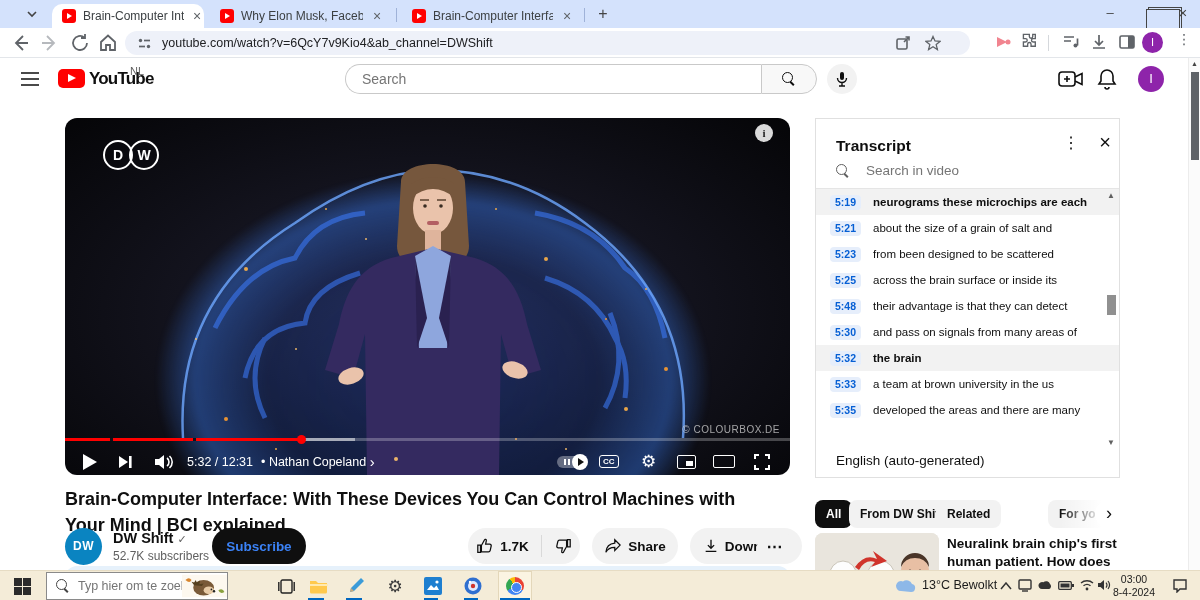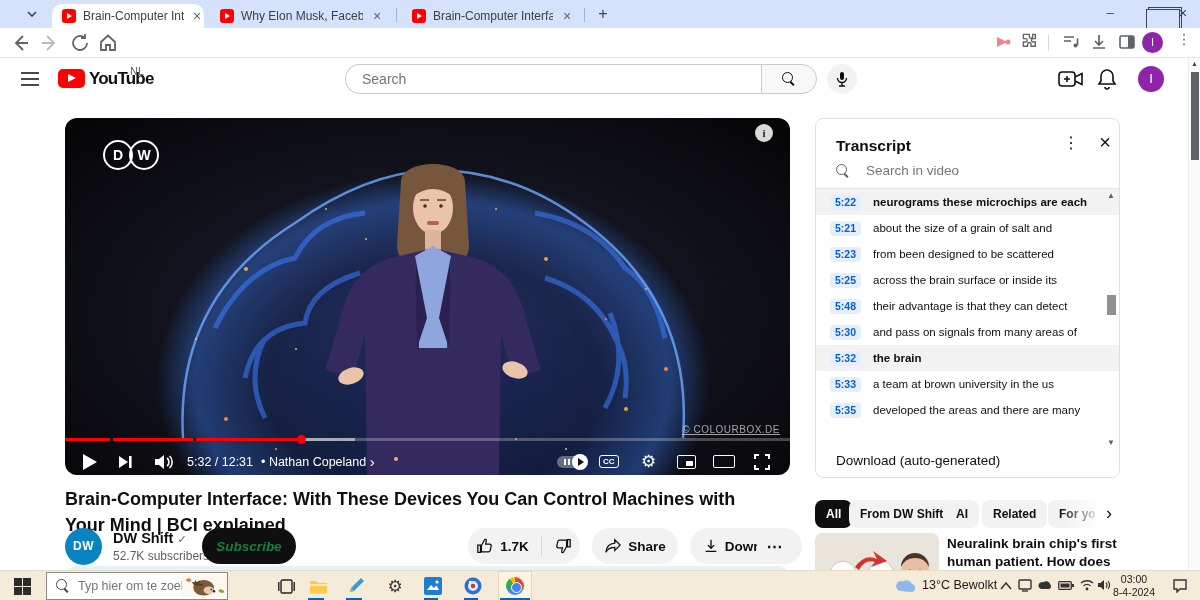--- a/index.html
+++ b/index.html
@@ -48,21 +48,21 @@
   #brain-glow { position:absolute; left:88px; top:52px; width:560px; height:420px; border-radius:50%;
     background:radial-gradient(ellipse at center, rgba(30,70,190,0.30) 0%, rgba(30,90,230,0.18) 42%, rgba(60,130,255,0.40) 60%, rgba(10,20,60,0) 70%); filter:blur(2px); }
   #sparkles { position:absolute; left:0; top:0; width:2px; height:2px; border-radius:50%; background:#ffb347;
     box-shadow: 180px 150px 0 1px #ffb347, 230px 230px 0 0 #ffc36b, 160px 300px 0 1px #ff9d2e, 210px 330px 0 0 #ffb347,
       300px 120px 0 0 #ffc36b, 480px 140px 0 1px #ffb347, 540px 200px 0 0 #ff9d2e, 560px 290px 0 1px #ffb347,
       500px 330px 0 0 #ffc36b, 430px 90px 0 0 #ffb347, 130px 220px 0 0 #ffc36b, 600px 250px 0 1px #ff9d2e,
       260px 90px 0 0 #ffb347, 330px 340px 0 1px #ffc36b, 450px 320px 0 0 #ff9d2e, 580px 170px 0 0 #ffb347; opacity:.9; }
   #dw-logo { position:absolute; left:38px; top:22px; width:58px; height:30px; }
   #dw-logo .c { position:absolute; top:0; width:30px; height:30px; border:2.5px solid #fff; border-radius:50%; color:#fff; font-weight:bold; font-size:14px; text-align:center; line-height:26px; }
   #player-info-btn { position:absolute; left:690px; top:6px; width:18px; height:18px; border-radius:50%; background:rgba(255,255,255,.85); color:#1a1a1a; font-size:11px; font-weight:bold; text-align:center; line-height:18px; font-family:"Liberation Serif",serif; }
-  #watermark { position:absolute; right:10px; top:306px; font-size:10px; color:rgba(215,215,215,.75); letter-spacing:.5px;text-decoration:underline; }
+  #watermark { position:absolute; right:10px; top:306px; font-size:10px; color:rgba(215,215,215,.75); letter-spacing:.5px; }
   #progress { position:absolute; left:0; top:320px; width:725px; height:3px; }
   #progress .lay { position:absolute; left:0; top:0; height:3px; }
   #bar-bg { width:100%; background:rgba(255,255,255,.25); }
   #bar-buffer { background:rgba(255,255,255,.5); }
   #bar-played { background:#f00; }
   .bar-gap { position:absolute; top:0; width:3px; height:3px; background:#101018; }
   #scrubber { position:absolute; top:-3px; width:9px; height:9px; margin-left:-4px; border-radius:50%; background:#f00; }
   .ctl { position:absolute; top:330px; height:27px; color:#fff; display:flex; align-items:center; }
   .play-tri { width:0; height:0; border-left:14px solid #fff; border-top:8px solid transparent; border-bottom:8px solid transparent; }
   #ctl-time { font-size:12.5px; color:#fff; }
@@ -73,28 +73,28 @@
   #autoplay .knob { position:absolute; right:-1px; top:-2px; width:16px; height:16px; border-radius:50%; background:#fff; }
   #autoplay .knob::after { content:""; position:absolute; left:6px; top:4px; border-left:6px solid #111; border-top:4px solid transparent; border-bottom:4px solid transparent; }
   .boxic { border:1.7px solid #fff; }
 
   
   #video-title { left:65px; top:486px; width:705px; font-size:18px; font-weight:bold; line-height:26px; color:#0f0f0f; }
   #dw-avatar { left:65px; top:528px; width:37px; height:37px; border-radius:50%; background:#0a84c1; color:#fff; font-weight:bold; font-size:12px; text-align:center; line-height:37px; letter-spacing:.5px; }
   #channel-name { left:113px; top:530px; font-size:14.5px; font-weight:bold; color:#0f0f0f; }
   #channel-subs { left:113px; top:549px; font-size:12px; color:#606060; }
   .pill { position:absolute; top:528px; height:36px; border-radius:18px; display:flex; align-items:center; justify-content:center; font-size:13.5px; font-weight:bold; color:#0f0f0f; background:#f2f2f2; }
-  #subscribe-btn { background:#0f0f0f; color:#15803d; left:202px; width:94px;font-style:italic; }
+  #subscribe-btn { background:#0f0f0f; color:#3b82f6; left:212px; width:94px; }
   #like-pill { left:468px; width:112px; }
   #share-pill { left:592px; width:86px; }
   #download-pill { left:690px; width:112px; } 
   #desc-box { left:65px; top:566px; width:725px; height:30px; background:#e6f1fb; border-radius:12px; }
 
   
-  #transcript { left:815px; top:118px; width:305px; height:360px; border:1px solid #e0e0e0; border-radius:8px; background:#fff; }
+  #transcript { left:815px; top:118px; width:305px; height:360px; border:1px solid #e0e0e0; border-radius:0; background:#fff; }
   #tr-title { position:absolute; left:20px; top:18px; font-size:15.5px; font-weight:bold; color:#0f0f0f; }
   #tr-kebab { position:absolute; left:245px; top:14px; font-size:16px; color:#0f0f0f; width:20px; text-align:center; }
   #tr-close { position:absolute; left:278px; top:12px; font-size:20px; color:#0f0f0f; width:22px; text-align:center; }
   #tr-search-row { position:absolute; left:20px; top:44px; display:flex; align-items:center; color:#606060; }
   #tr-search-row input { border:none; outline:none; font-size:13.5px; margin-left:16px; width:200px; color:#0f0f0f; font-family:"Liberation Sans",sans-serif; }
   #tr-divider { position:absolute; left:0; top:69px; width:100%; height:1px; background:#e5e5e5; }
   #tr-list { position:absolute; left:0; top:70px; width:303px; }
   .tr-row { height:26px; display:flex; align-items:center; padding:0 14px; }
   .tr-row.hl { background:#f2f2f2; }
   .tr-row.hl .tr-text { font-weight:bold; }
@@ -173,20 +173,36 @@
     </svg>
   <svg class="navic" style="left:38px" width="24" height="24" viewBox="0 0 24 24">
       <path d="M9 5 L16 12 L9 19 M16 12 H4" stroke="#b6b9bd" stroke-width="1.8" fill="none"></path>
     </svg>
   <svg class="navic" style="left:68px" width="24" height="24" viewBox="0 0 24 24">
       <path d="M19 12 a7 7 0 1 1 -2.5 -5.4 M17 3 v4 h-4" stroke="#5f6368" stroke-width="1.8" fill="none"></path>
     </svg>
   <svg class="navic" style="left:96px" width="24" height="24" viewBox="0 0 24 24">
       <path d="M5 11 L12 4.5 L19 11 V19 H14 V14 H10 V19 H5 Z" stroke="#5f6368" stroke-width="1.8" fill="none"></path>
     </svg>
+  <div id="omnibox">
+    <svg style="margin:0 10px 0 12px" width="15" height="15" viewBox="0 0 15 15">
+        <circle cx="3.5" cy="4.5" r="1.7" fill="#5f6368"></circle>
+        <path d="M7 4.5 H13" stroke="#5f6368" stroke-width="1.7"></path>
+        <circle cx="11.5" cy="10.5" r="1.7" fill="#5f6368"></circle>
+        <path d="M2 10.5 H8" stroke="#5f6368" stroke-width="1.7"></path>
+      </svg>
+    <input value="youtube.com/watch?v=6QcY7v9Kio4&amp;ab_channel=DWShift" style="">
+    <svg class="abs" style="left:770px;top:4px" width="16" height="16" viewBox="0 0 16 16">
+        <rect x="2" y="4" width="10" height="10" rx="1.5" stroke="#5f6368" stroke-width="1.6" fill="none"></rect>
+        <path d="M9 7 L14 2 M10.5 2 H14 V5.5" stroke="#5f6368" stroke-width="1.6" fill="none"></path>
+      </svg>
+    <svg class="abs" style="left:800px;top:4px" width="16" height="16" viewBox="0 0 16 16">
+        <path d="M8 1.5 L10 6 L15 6.4 L11.2 9.6 L12.4 14.5 L8 11.8 L3.6 14.5 L4.8 9.6 L1 6.4 L6 6 Z" stroke="#5f6368" stroke-width="1.3" fill="none"></path>
+      </svg>
+  </div>
   <svg class="ombtn" style="left:992px" width="22" height="22" viewBox="0 0 22 22">
       <path d="M5 6 L15 11 L5 16 Z" fill="#f1848f"></path>
       <circle cx="16" cy="11" r="2.5" fill="#f1848f"></circle>
     </svg>
   <svg class="ombtn" style="left:1020px" width="22" height="22" viewBox="0 0 22 22">
       <path d="M8 4 h3 v2.5 a2 2 0 1 0 4 0 V4 h3 v5 h-2.5 a2 2 0 1 0 0 4 H18 v5 h-5 v-2.5 a2 2 0 1 0 -4 0 V18 H4 v-5 h2.5 a2 2 0 1 0 0 -4 H4 V4 Z" transform="translate(0,0) scale(0.85)" stroke="#5f6368" stroke-width="1.6" fill="none"></path>
     </svg>
   <div class="abs" style="left:1048px;top:7px;width:1px;height:16px;background:#d5d8dc"></div>
   <svg class="ombtn" style="left:1060px" width="22" height="22" viewBox="0 0 22 22">
       <path d="M4 6 H14 M4 10 H11" stroke="#5f6368" stroke-width="1.7"></path>
@@ -366,21 +382,21 @@
   <div id="tr-title">Transcript</div>
   <div id="tr-kebab">⋮</div>
   <div id="tr-close">×</div>
   <div id="tr-search-row">
     <span class="mag"></span>
     <input placeholder="Search in video" style="">
   </div>
   <div id="tr-divider"></div>
   <div id="tr-list">
     <div class="tr-row hl">
-        <span class="tr-time">5:22</span>
+        <span class="tr-time">5:19</span>
         <span class="tr-text">neurograms these microchips are each</span>
       </div>
     <div class="tr-row">
         <span class="tr-time">5:21</span>
         <span class="tr-text">about the size of a grain of salt and</span>
       </div>
     <div class="tr-row">
         <span class="tr-time">5:23</span>
         <span class="tr-text">from been designed to be scattered</span>
       </div>
@@ -407,27 +423,27 @@
     <div class="tr-row">
         <span class="tr-time">5:35</span>
         <span class="tr-text">developed the areas and there are many</span>
       </div>
   </div>
   <div id="tr-scroll">
     <span id="tr-up">▲</span>
     <span id="tr-thumb"></span>
     <span id="tr-down">▼</span>
   </div>
-  <div id="tr-footer">Download (auto-generated)</div>
+  <div id="tr-footer">English (auto-generated)</div>
 </div>
 
 <div class="chip selected" style="left:815px">All</div>
 <div class="chip" style="left:849px">From DW Shift</div>
 <div class="chip" style="left:945px">AI</div>
-<div class="chip" style="left:982px">Related</div>
+<div class="chip" style="left:936px">Related</div>
 <div class="chip" style="left:1048px">For you</div>
 <div class="abs" id="chips-fade"></div>
 <div class="abs" id="chips-arrow">›</div>
 
 <div class="abs" id="rel-thumb">
   <svg width="124" height="67" viewBox="0 0 124 67">
     <rect width="124" height="67" fill="#e9e5dd"></rect>
     <path d="M14 44 a14 16 0 1 1 28 0 l-2 8 h-24 Z" fill="#fdfdfd" stroke="#c9c4b8"></path>
     <path d="M52 44 a14 16 0 1 1 28 0 l-2 8 h-24 Z" fill="#fdfdfd" stroke="#c9c4b8"></path>
     <path d="M40 34 Q50 20 62 26 L58 18 L72 28 L56 34 L60 29 Q50 26 44 37 Z" fill="#d0342c"></path>

